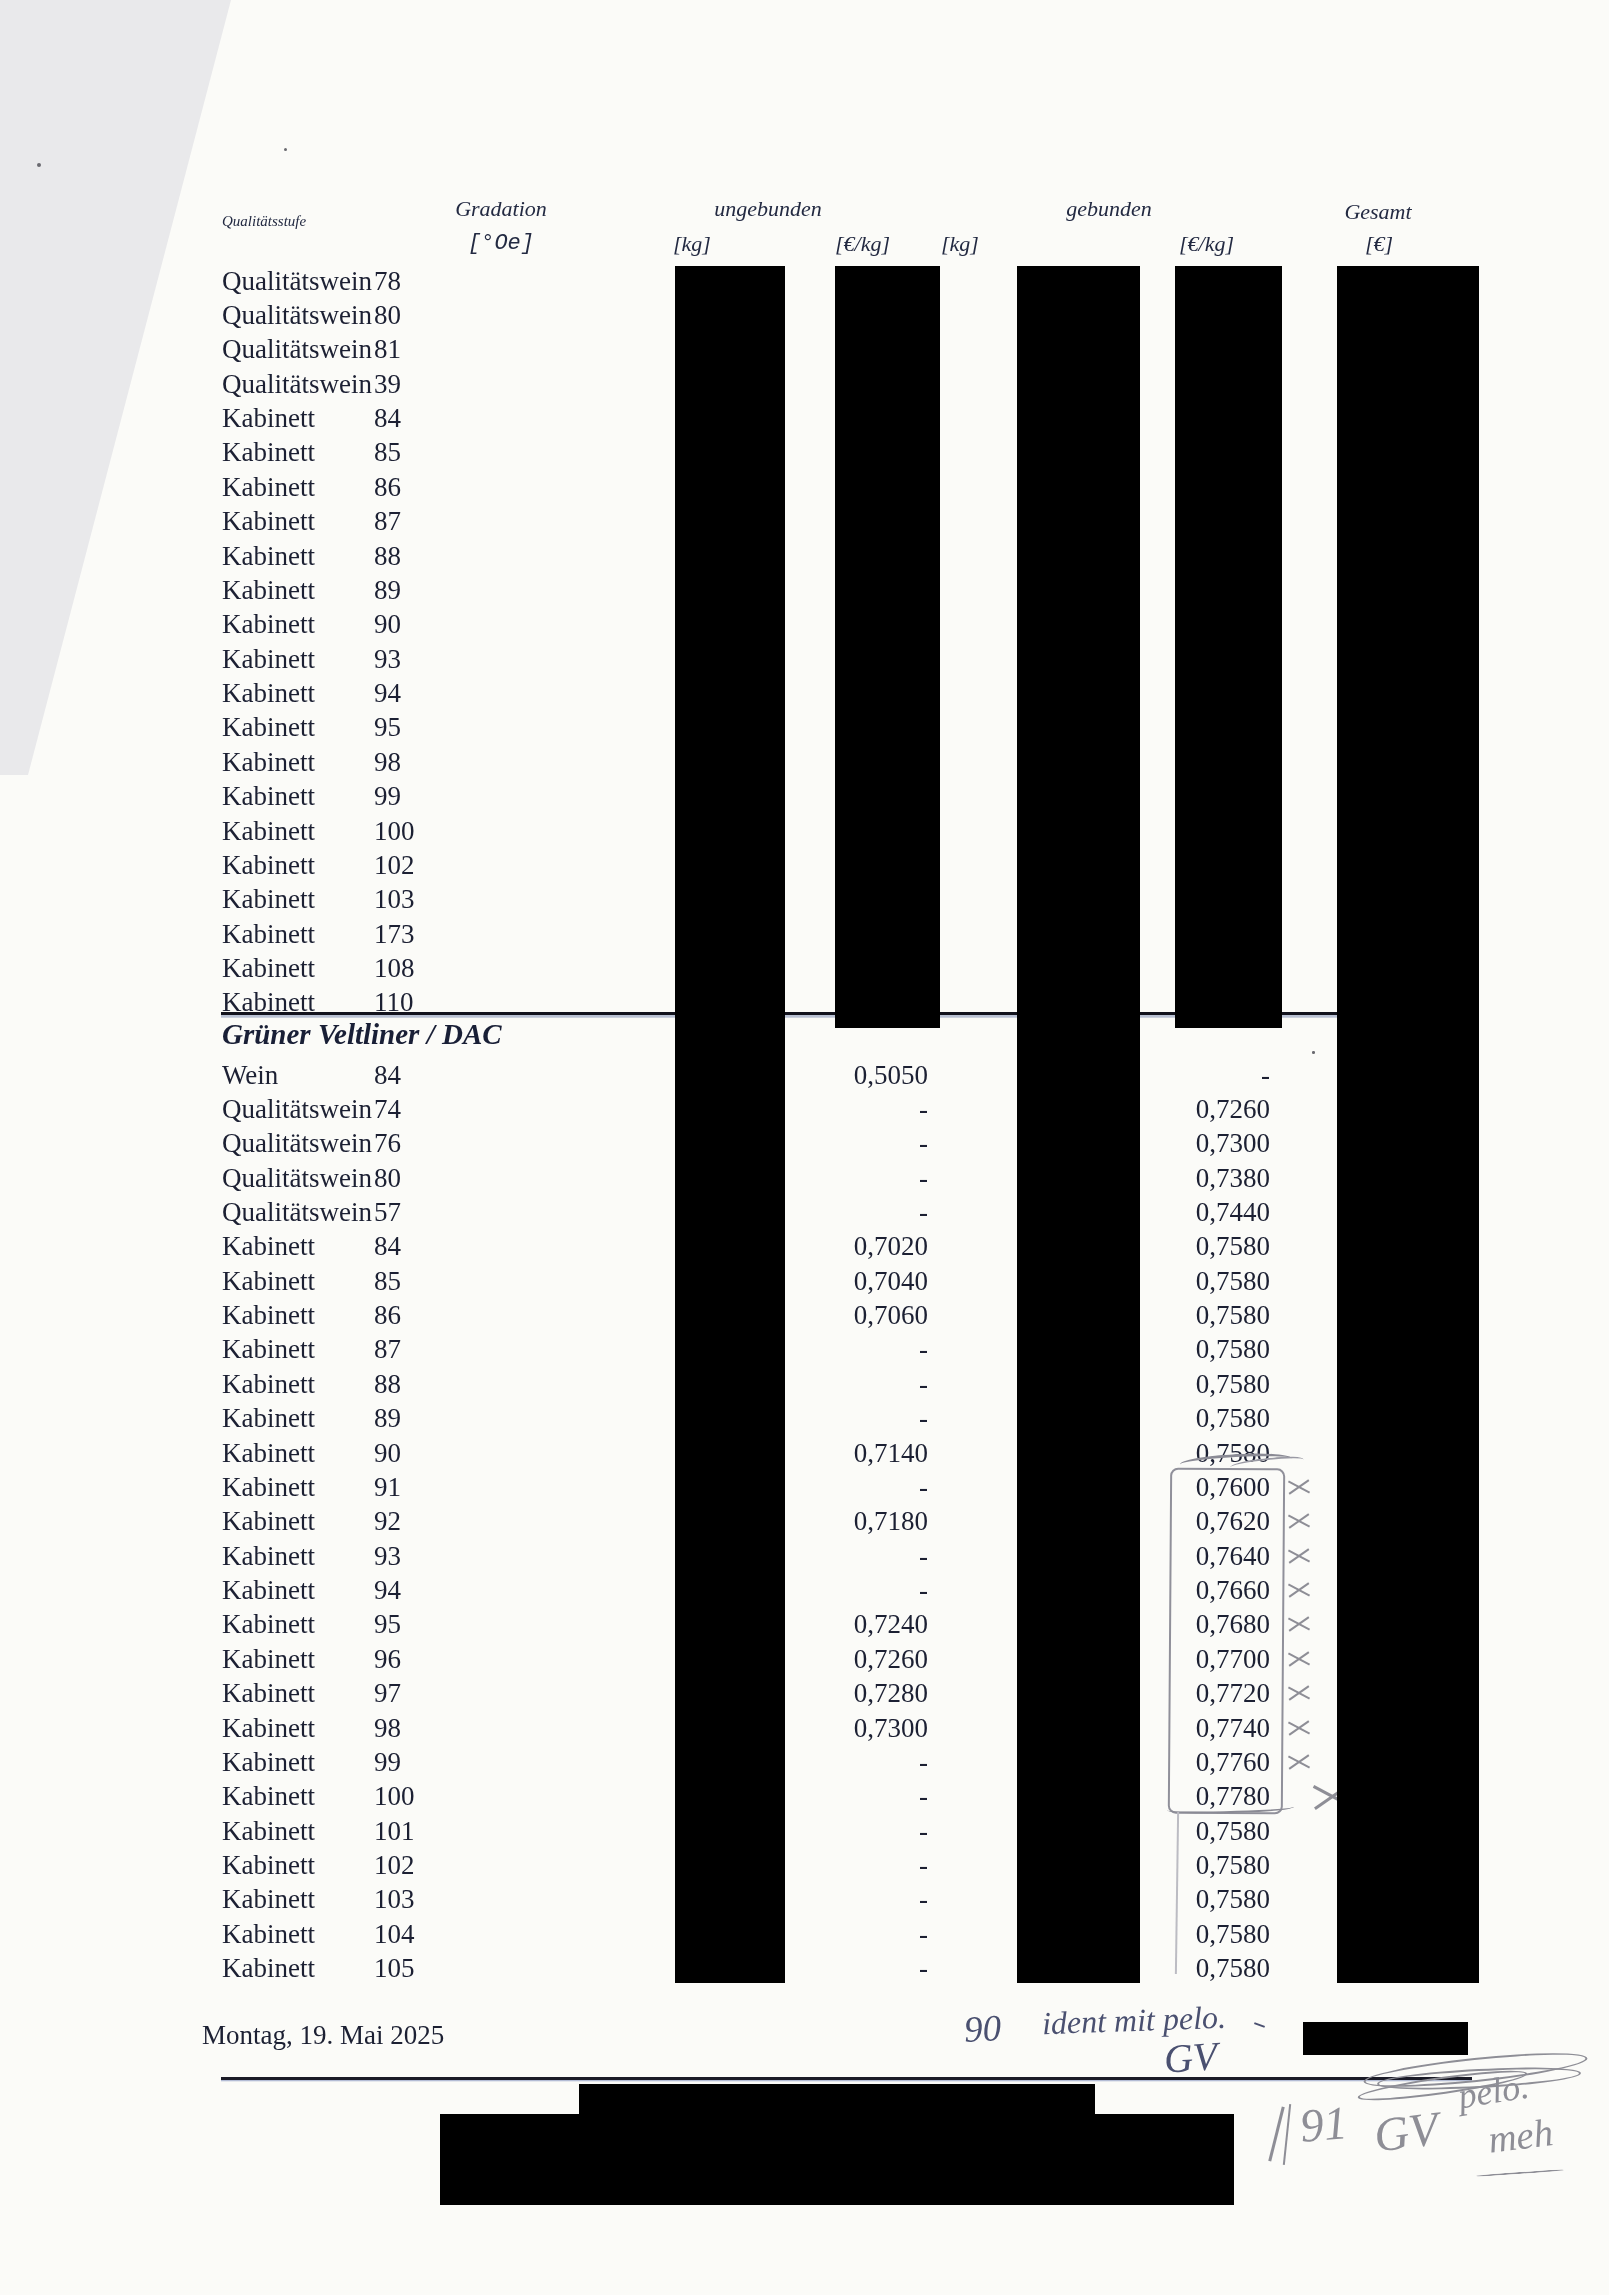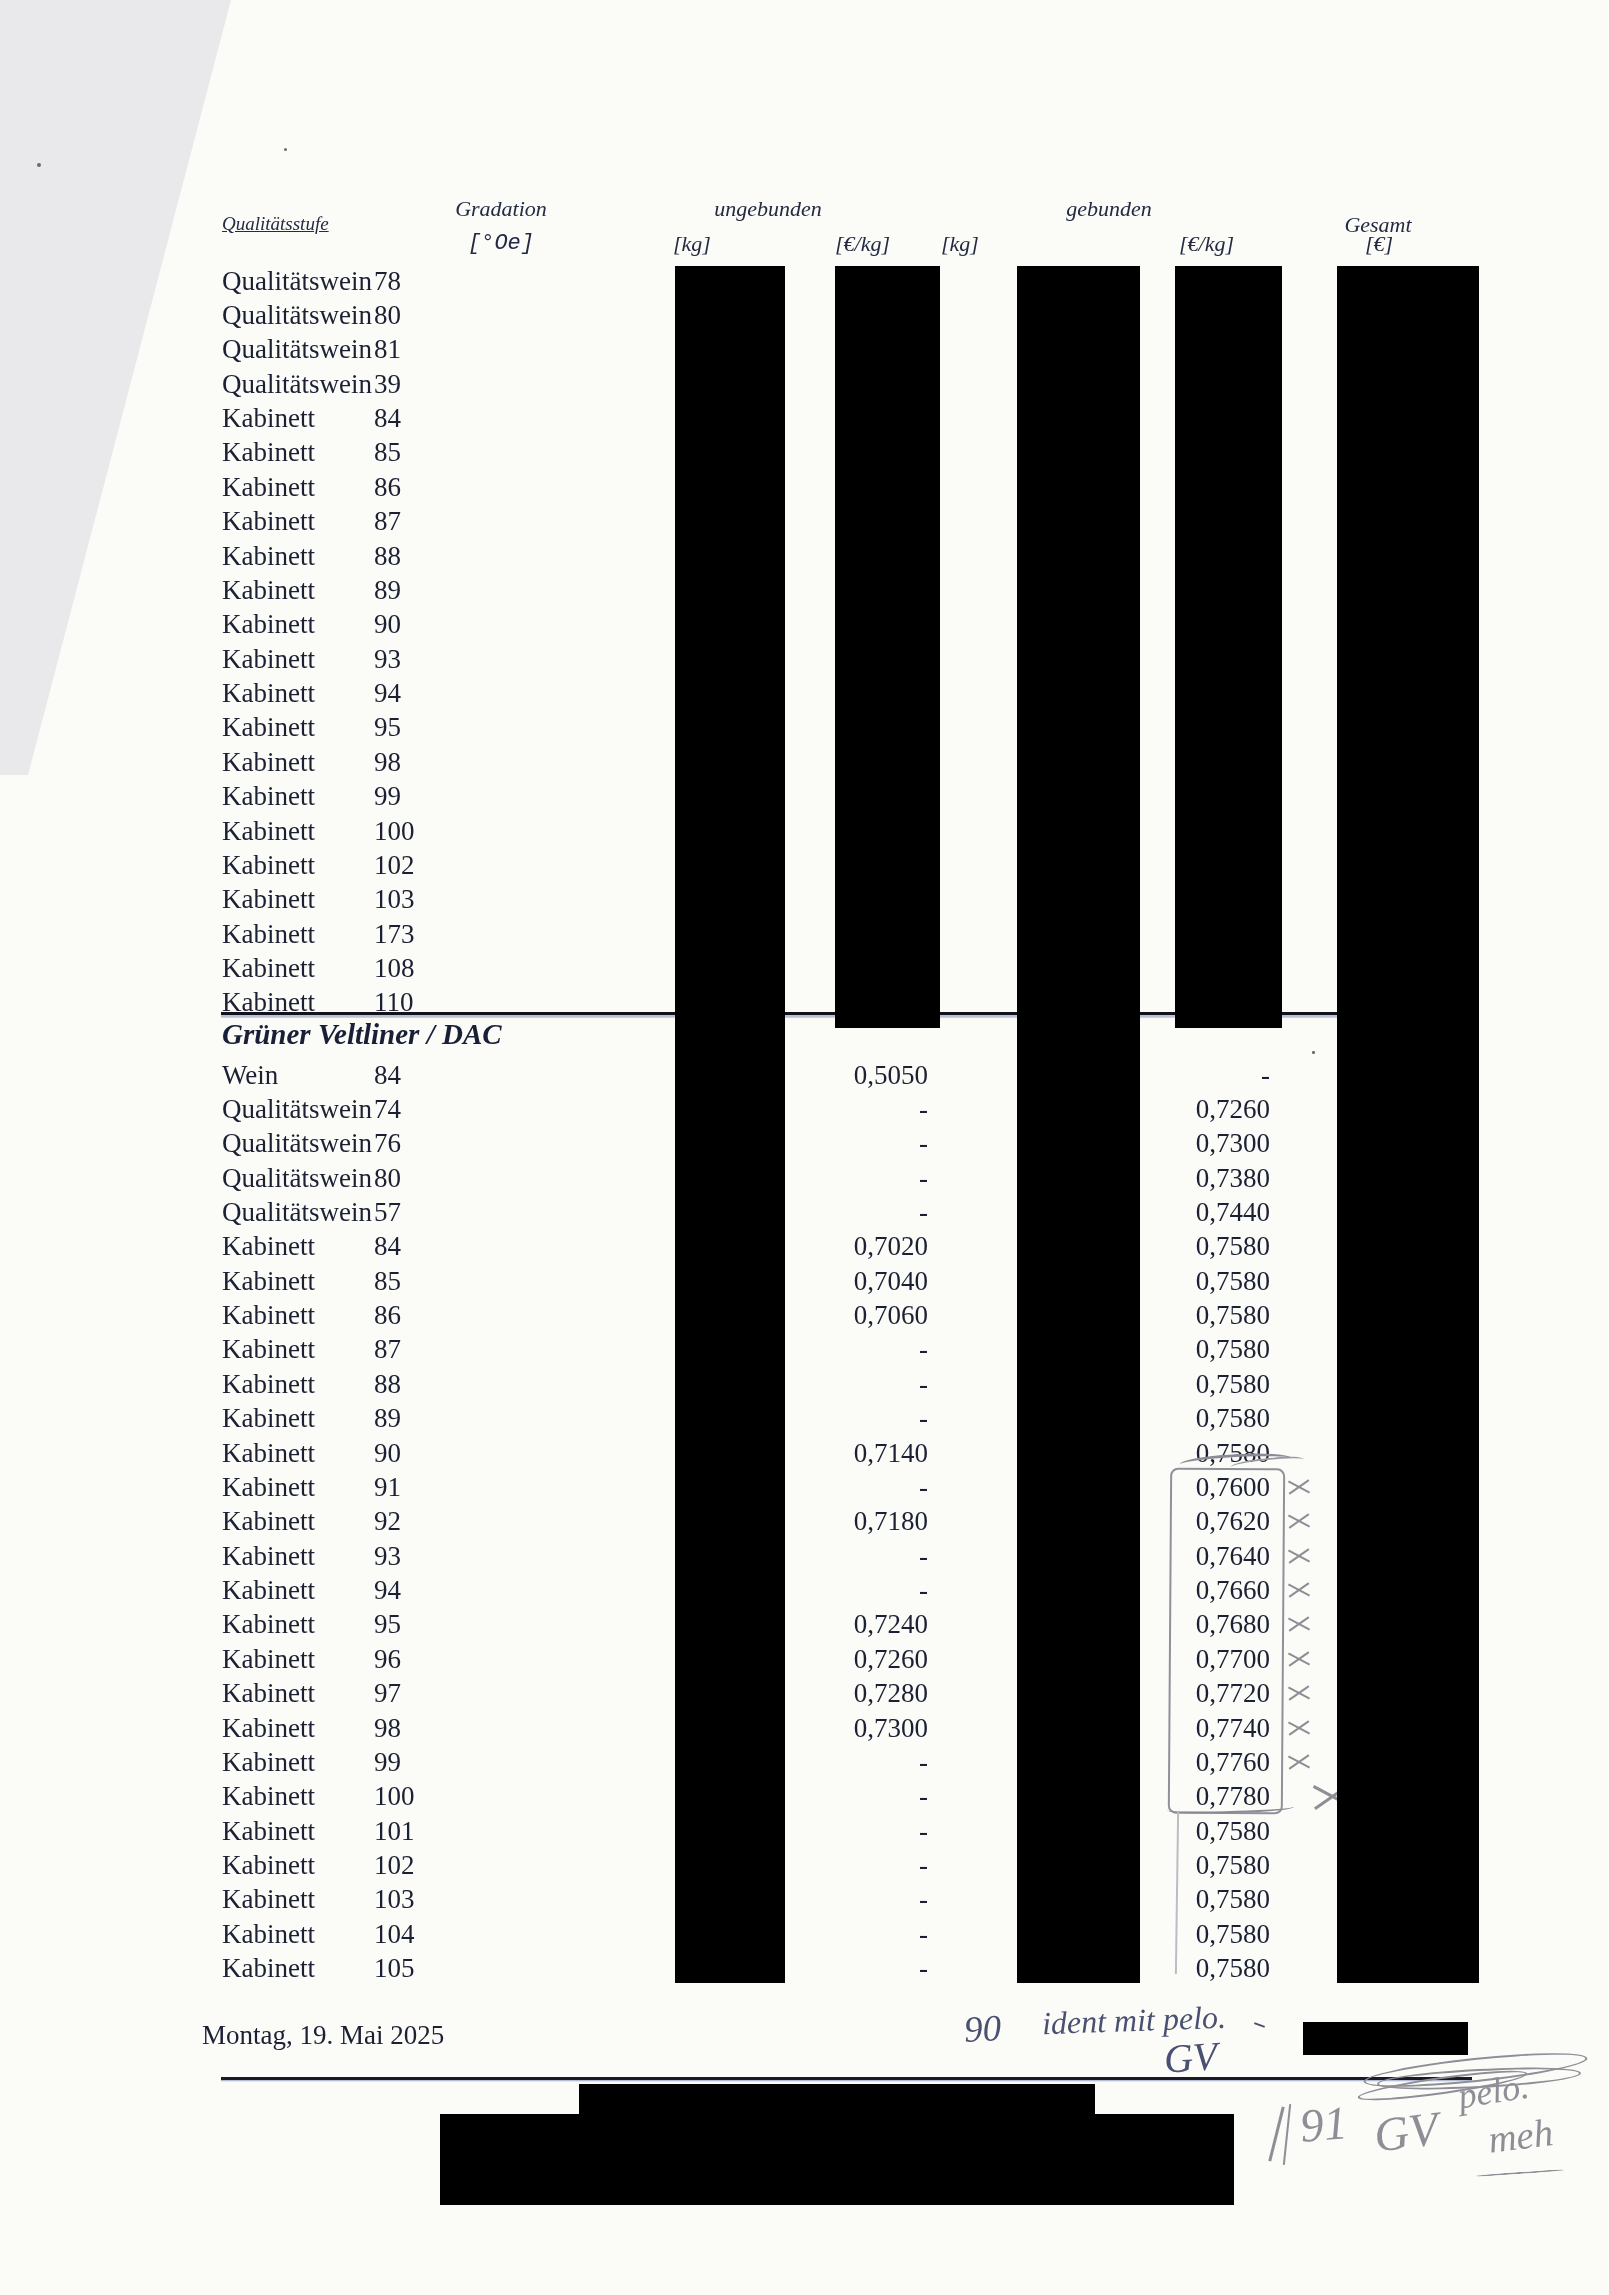--- a/index.html
+++ b/index.html
@@ -49,30 +49,30 @@
 </head>
 <body>
 
 <div class="page">
 
   <div class="corner-wedge"></div>
   <div class="speck" style="left:37px;top:163px;width:4px;height:4px;"></div>
   <div class="speck" style="left:284px;top:148px;width:3.3px;height:3.3px;"></div>
   <div class="speck" style="left:1312px;top:1051px;width:2.7px;height:2.7px;"></div>
 
-  <div class="abs hdr" style="left:222px;top:213px;font-size:19px;text-decoration:underline;">Qualitätsstufe</div>
+  <div class="abs hdr" style="left:222px;top:213px;font-size:15px;">Qualitätsstufe</div>
   <div class="abs hdr ctr" style="left:414px;top:196px;width:174px;">Gradation</div>
   <div class="abs hdr ctr" style="left:414px;top:231px;width:174px;font-family:Liberation Mono, monospace;">[°Oe]</div>
   <div class="abs hdr ctr" style="left:668px;top:196px;width:200px;">ungebunden</div>
   <div class="abs hdr ctr" style="left:642px;top:231px;width:100px;">[kg]</div>
   <div class="abs hdr ctr" style="left:809px;top:231px;width:107px;">[€/kg]</div>
   <div class="abs hdr ctr" style="left:1009px;top:196px;width:200px;">gebunden</div>
   <div class="abs hdr ctr" style="left:910px;top:231px;width:100px;">[kg]</div>
   <div class="abs hdr ctr" style="left:1153px;top:231px;width:107px;">[€/kg]</div>
-  <div class="abs hdr ctr" style="left:1306px;top:212px;width:144px;">Gesamt</div>
+  <div class="abs hdr ctr" style="left:1306px;top:199px;width:144px;">Gesamt</div>
   <div class="abs hdr ctr" style="left:1327px;top:231px;width:104px;">[€]</div>
 
   <div id="rows-s1">
       <div class="row" style="top: 265px;">
         <span class="cell c-stufe">Qualitätswein</span>
         <span class="cell c-oe">78</span>
       </div>
       <div class="row" style="top: 299px;">
         <span class="cell c-stufe">Qualitätswein</span>
         <span class="cell c-oe">80</span>

